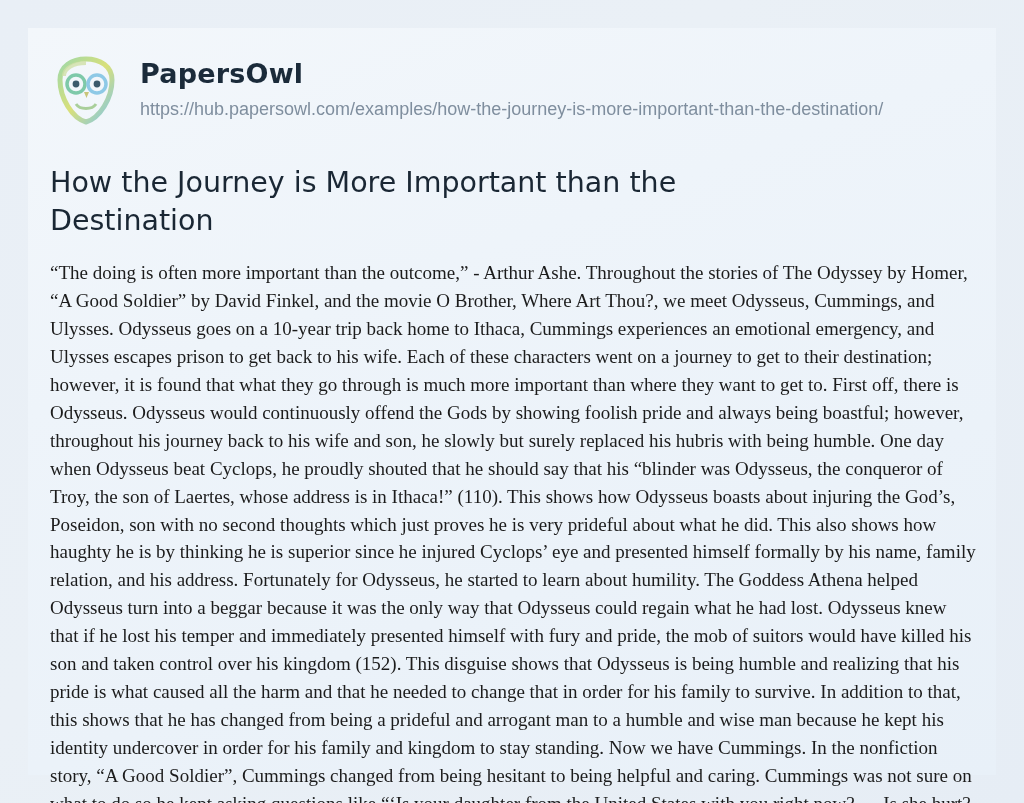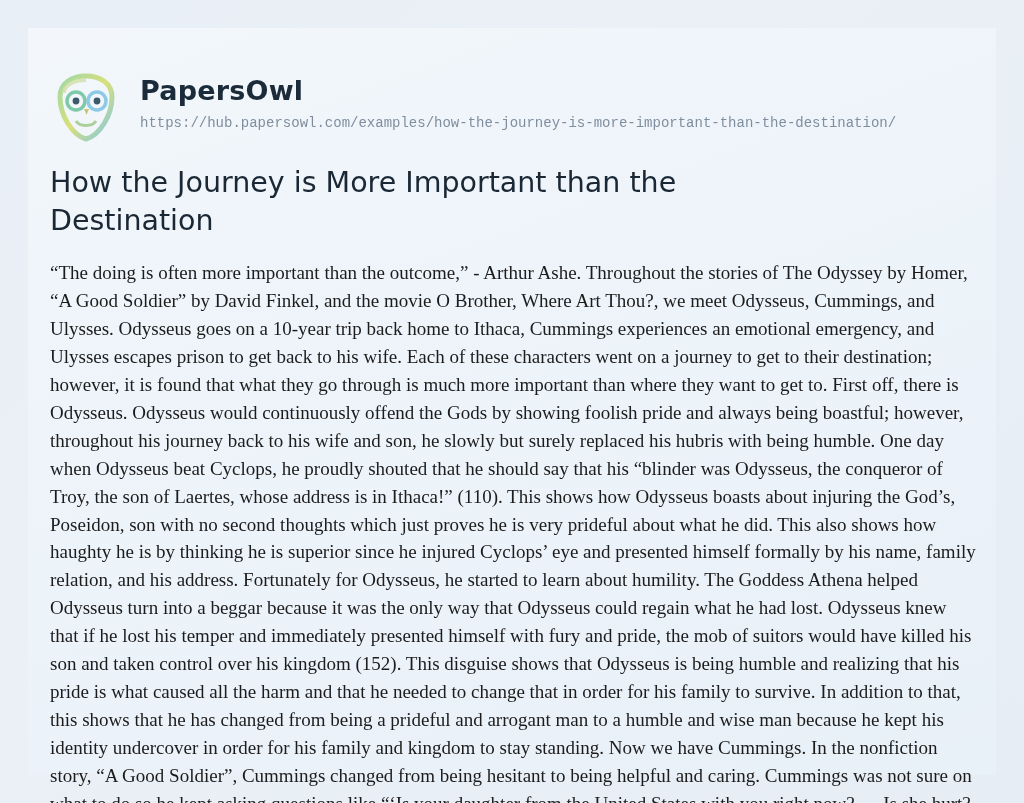--- a/index.html
+++ b/index.html
@@ -31,21 +31,20 @@
   }
   .header {
     position: relative;
     height: 120px;
     padding-left: 22px;
     padding-top: 22px;
   }
   .brand-row {
     display: flex;
     align-items: flex-start;
-    margin-top: 17px;
   }
   .logo {
     width: 72px;
     height: 72px;
     flex: 0 0 72px;
     position: relative;
     margin-top: 4px;
   }
   .logo svg { display: block; }
   .brand-text {
@@ -55,25 +54,25 @@
   .brand-name {
     font-size: 27px;
     font-weight: bold;
     color: #1b2b3a;
     letter-spacing: 0.2px;
     line-height: 1;
     font-family: "DejaVu Sans", sans-serif;
   }
   .brand-url {
     margin-top: 9px;
-    font-size: 14px;
+    font-size: 18px;
     color: #7f8e9e;
     max-width: 760px;
     line-height: 1.45;
-    font-family: Liberation Mono, monospace;
+    font-family: Liberation Sans, sans-serif;
     word-break: break-word;
   }
   .doc-title {
     margin: 16px 0 16px 22px;
     width: 640px;
     font-size: 28.5px;
     line-height: 1.32;
     color: #1a2734;
     font-weight: normal;
     font-family: "DejaVu Sans", sans-serif;

